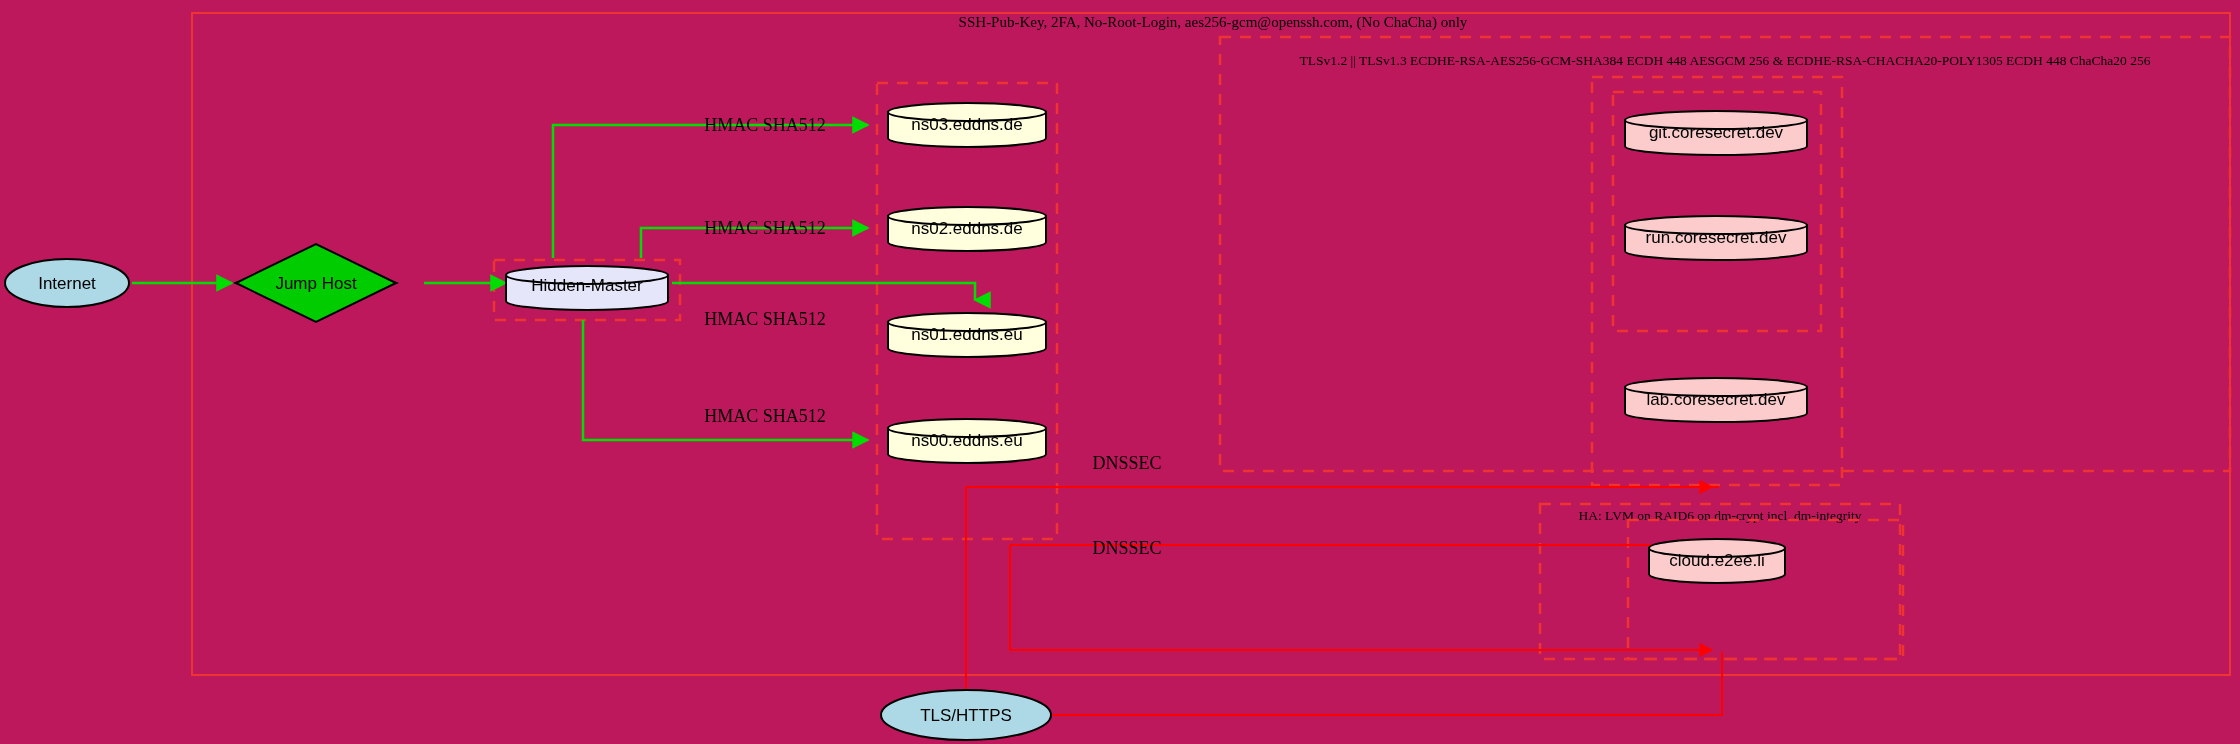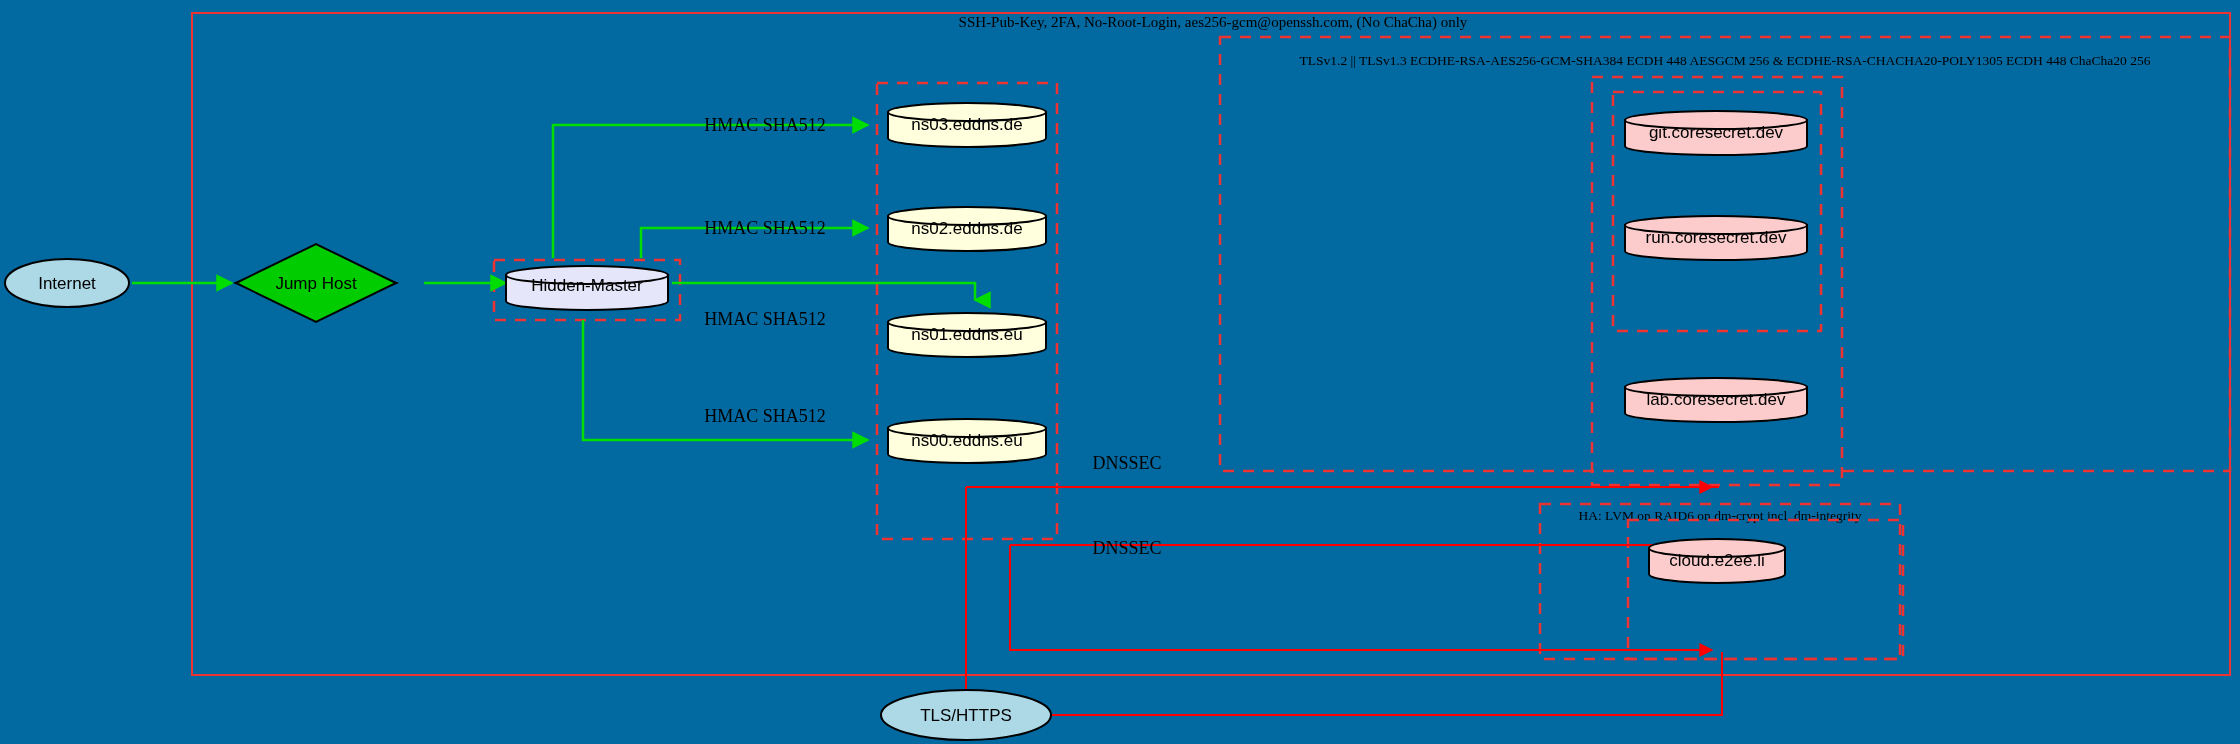--- a/index.html
+++ b/index.html
@@ -4,21 +4,21 @@
 <style>
   html, body {
     margin: 0;
     padding: 0;
     background: #ffffff;
   }
   #canvas {
     position: relative;
     width: 2240px;
     height: 744px;
-    background: #0369a1;
+    background: #be185d;
     font-family: "Liberation Sans", sans-serif;
     overflow: hidden;
   }
   svg#diagram {
     position: absolute;
     left: 0;
     top: 0;
     width: 2240px;
     height: 744px;
   }

